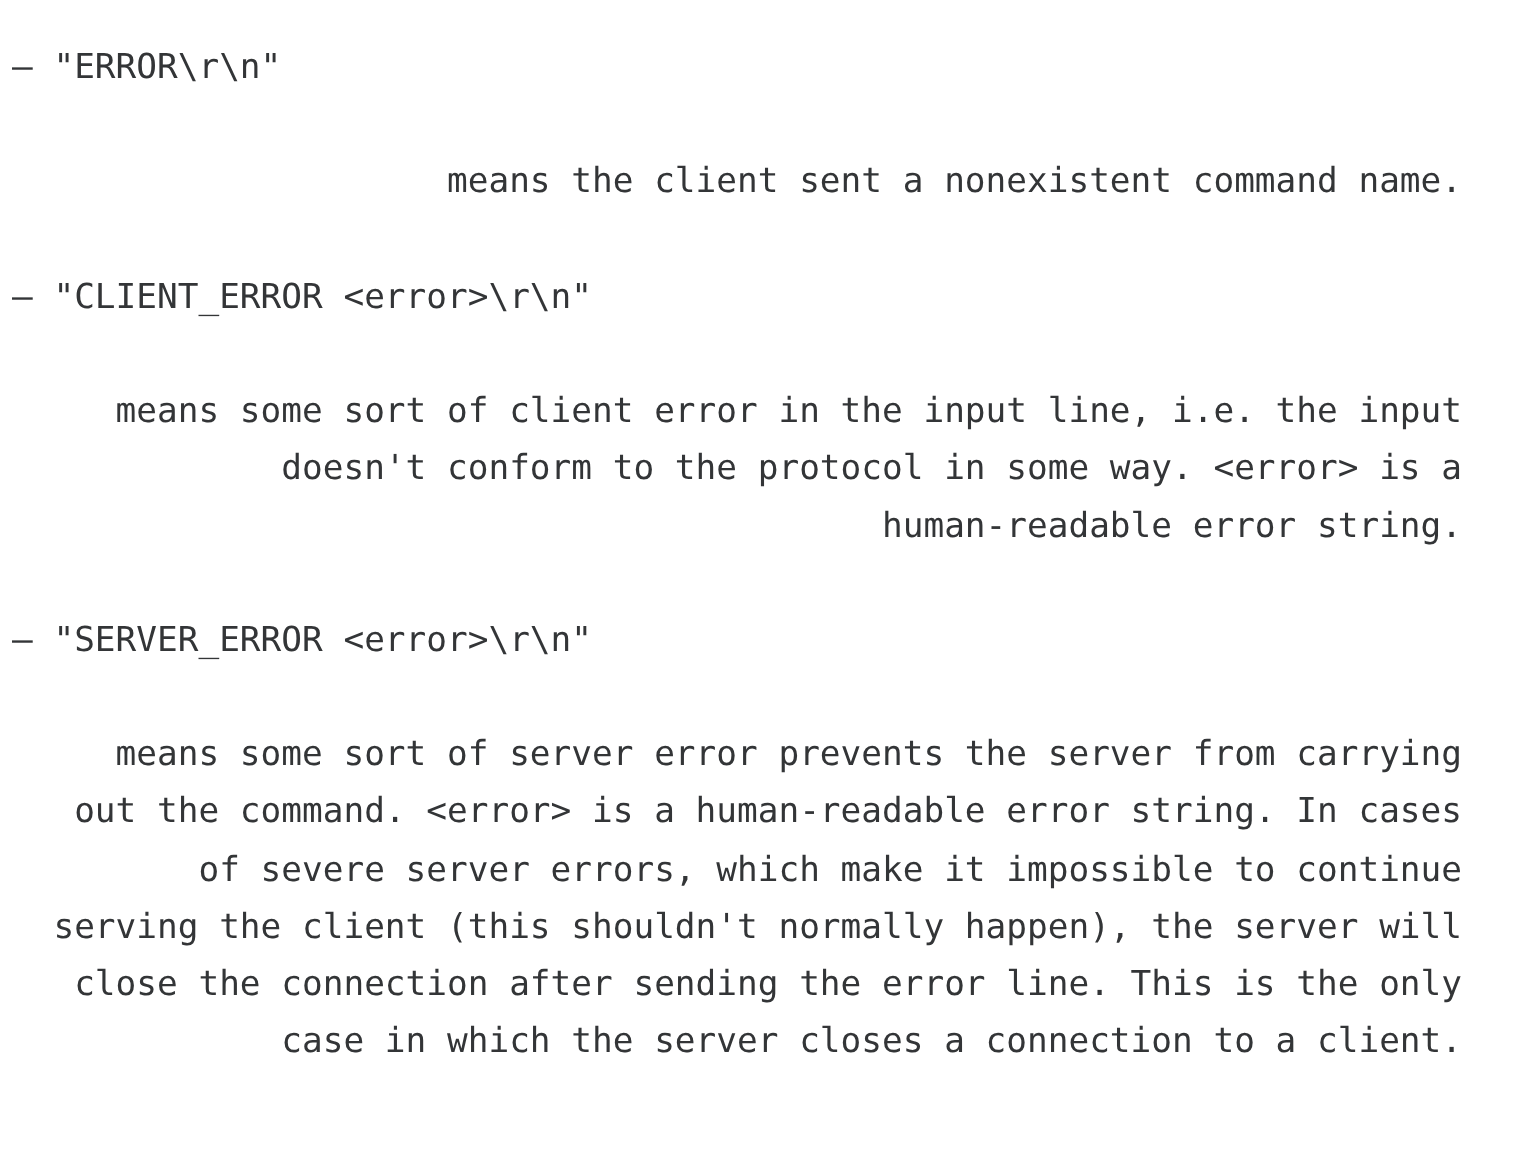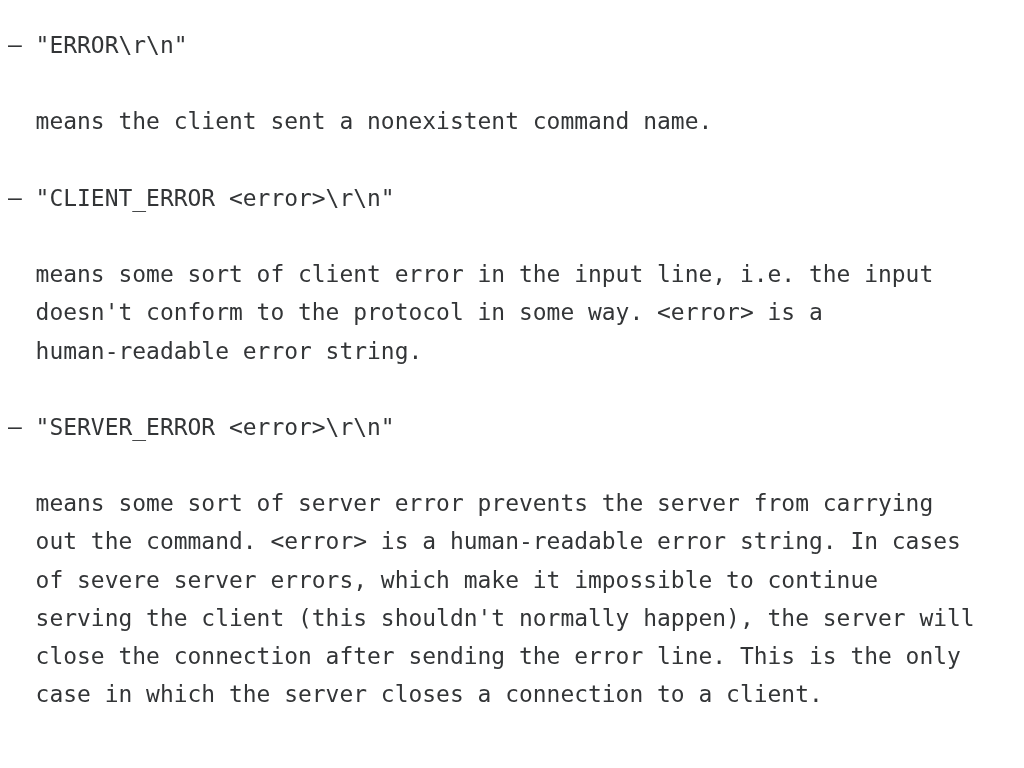--- a/index.html
+++ b/index.html
@@ -34,20 +34,20 @@
     -webkit-font-smoothing: antialiased;
   }
   .spec-line {
     white-space: pre;
     margin: 0;
     padding: 0;
     height: 38.2px;
   }
   .spec-line.blank { color: transparent; }
   .heading-line { white-space: pre; }
-  .para-line { white-space: pre; }
+  .para-line { white-space: pre; text-align: right; }
 </style>
 </head>
 <body>
 
 <div id="doc">
   <div class="doc-body" id="text-body"><div class="spec-line heading-line">– "ERROR\r\n"</div><div class="spec-line blank">&nbsp;</div><div class="spec-line para-line">  means the client sent a nonexistent command name.</div><div class="spec-line blank">&nbsp;</div><div class="spec-line heading-line">– "CLIENT_ERROR &lt;error&gt;\r\n"</div><div class="spec-line blank">&nbsp;</div><div class="spec-line para-line">  means some sort of client error in the input line, i.e. the input</div><div class="spec-line para-line">  doesn't conform to the protocol in some way. &lt;error&gt; is a</div><div class="spec-line para-line">  human-readable error string.</div><div class="spec-line blank">&nbsp;</div><div class="spec-line heading-line">– "SERVER_ERROR &lt;error&gt;\r\n"</div><div class="spec-line blank">&nbsp;</div><div class="spec-line para-line">  means some sort of server error prevents the server from carrying</div><div class="spec-line para-line">  out the command. &lt;error&gt; is a human-readable error string. In cases</div><div class="spec-line para-line">  of severe server errors, which make it impossible to continue</div><div class="spec-line para-line">  serving the client (this shouldn't normally happen), the server will</div><div class="spec-line para-line">  close the connection after sending the error line. This is the only</div><div class="spec-line para-line">  case in which the server closes a connection to a client.</div></div>
 </div>
 
 </body></html>

